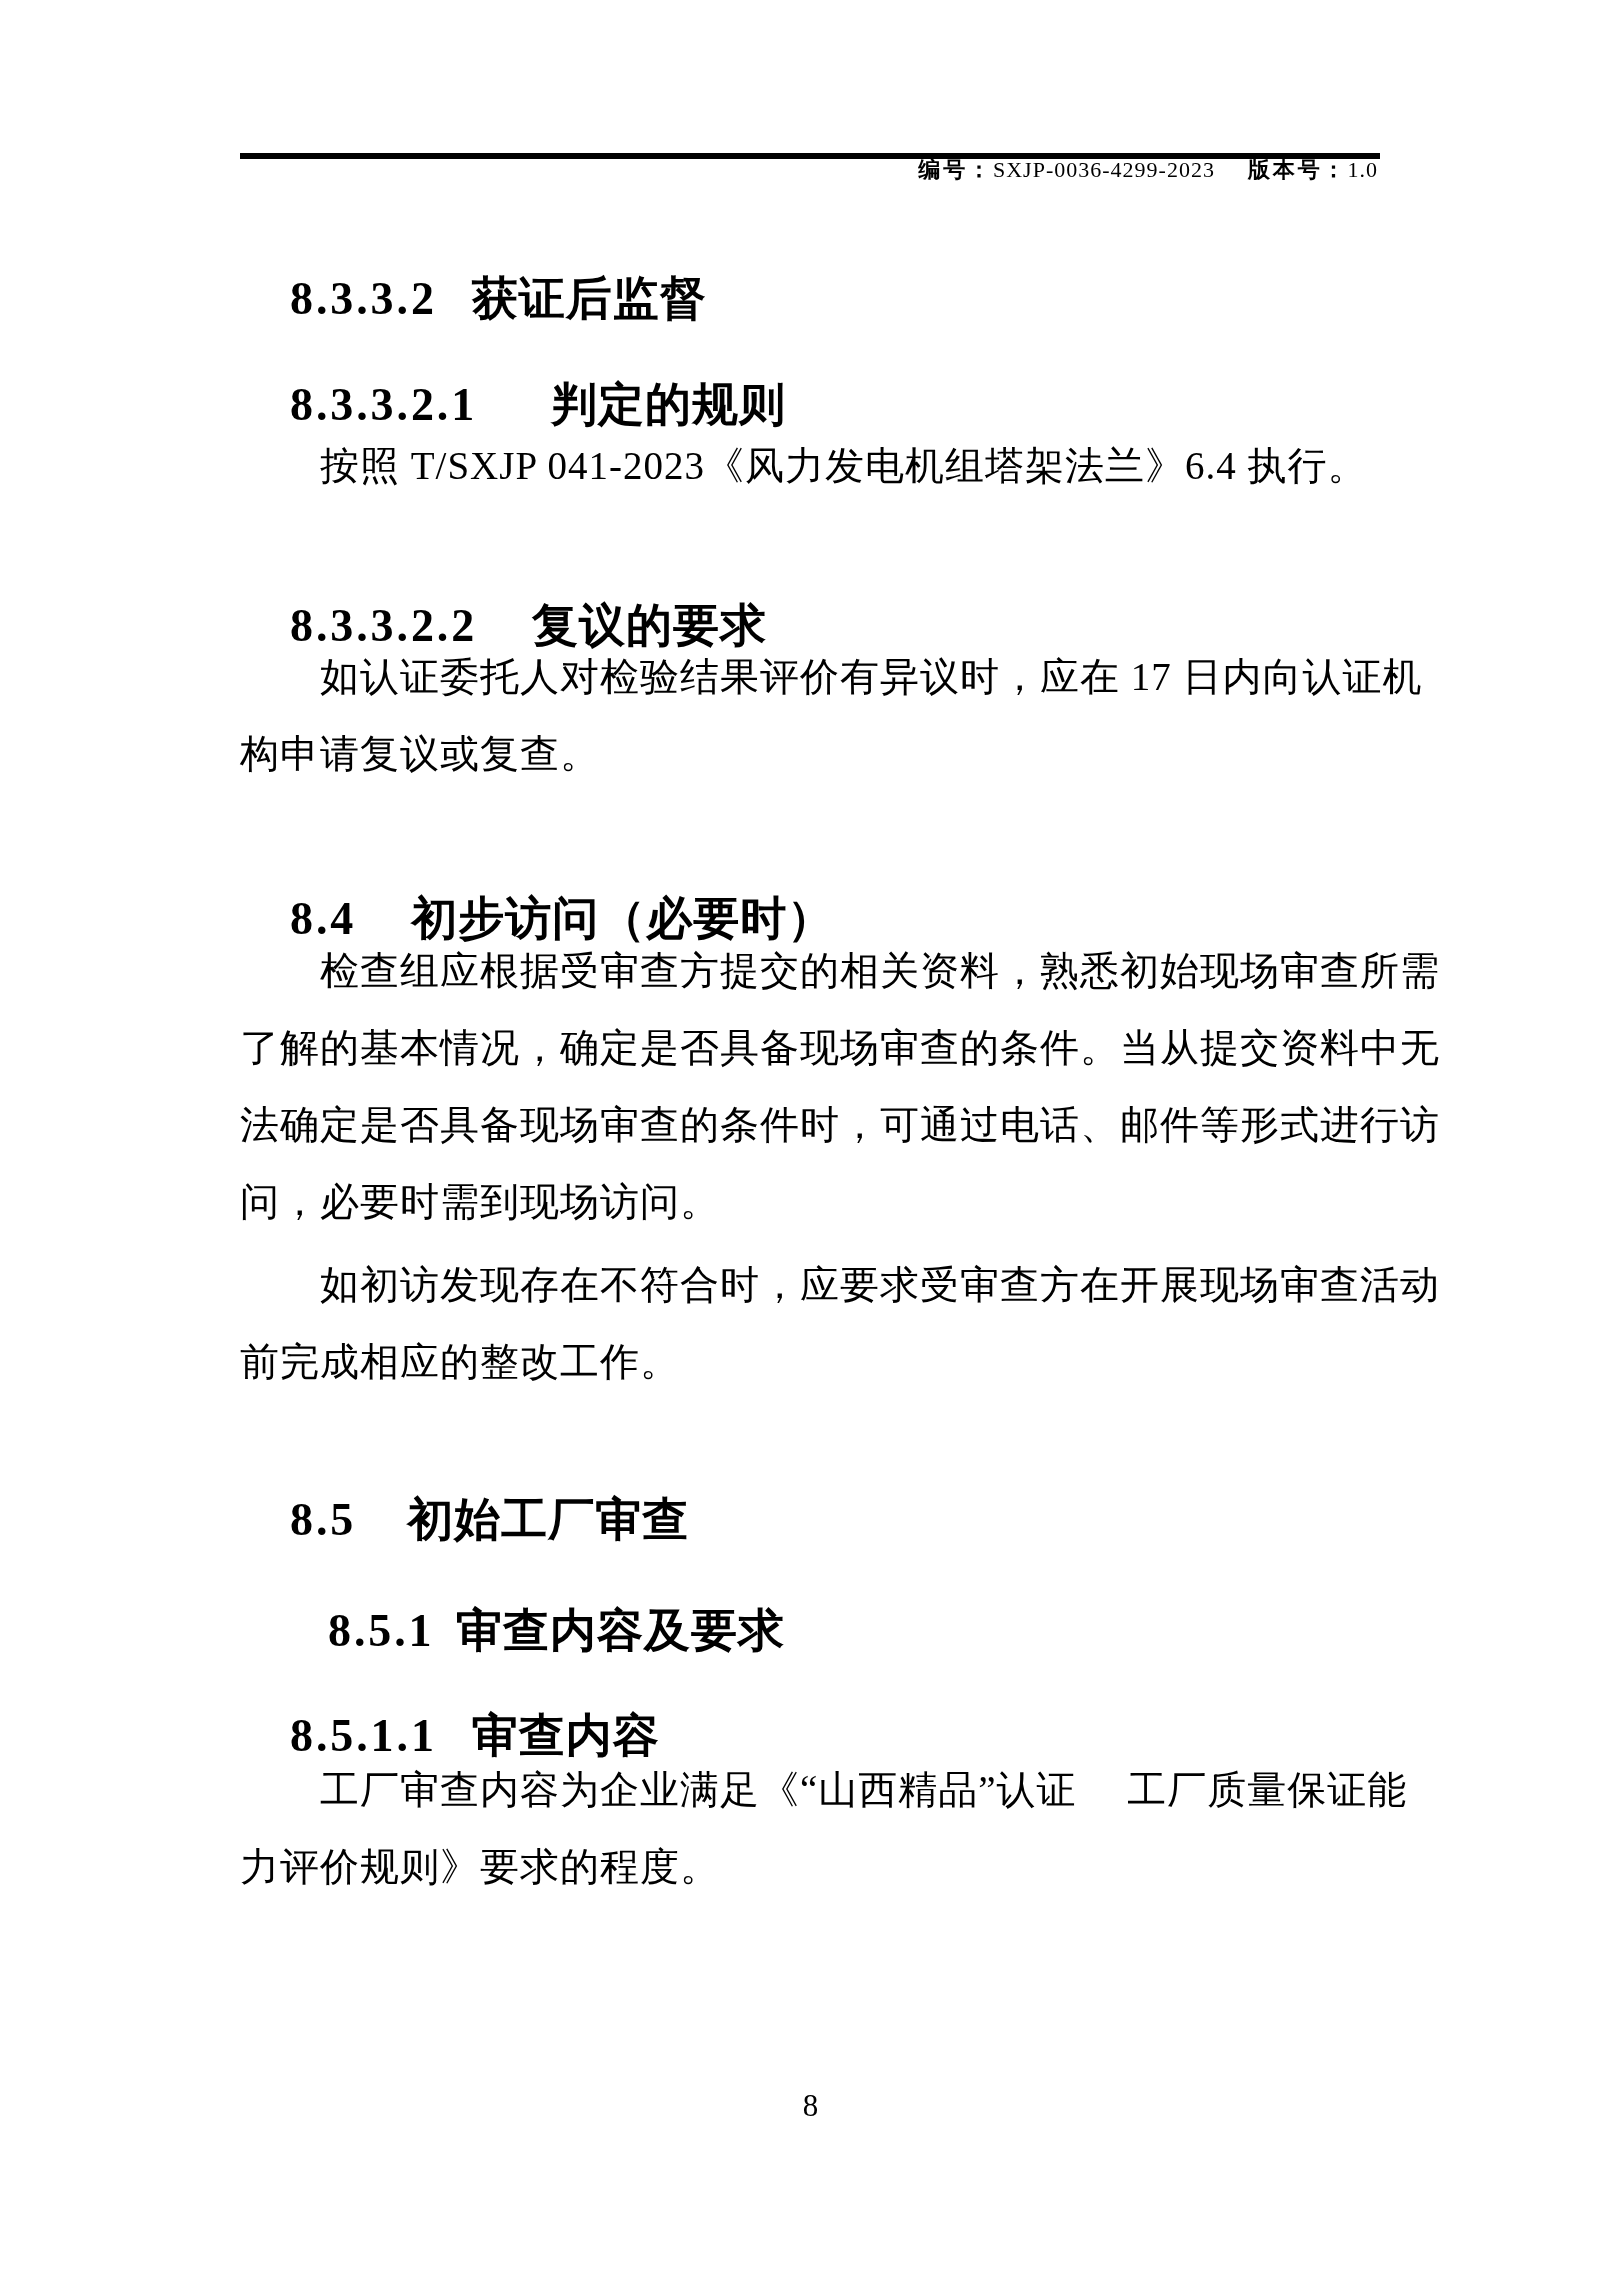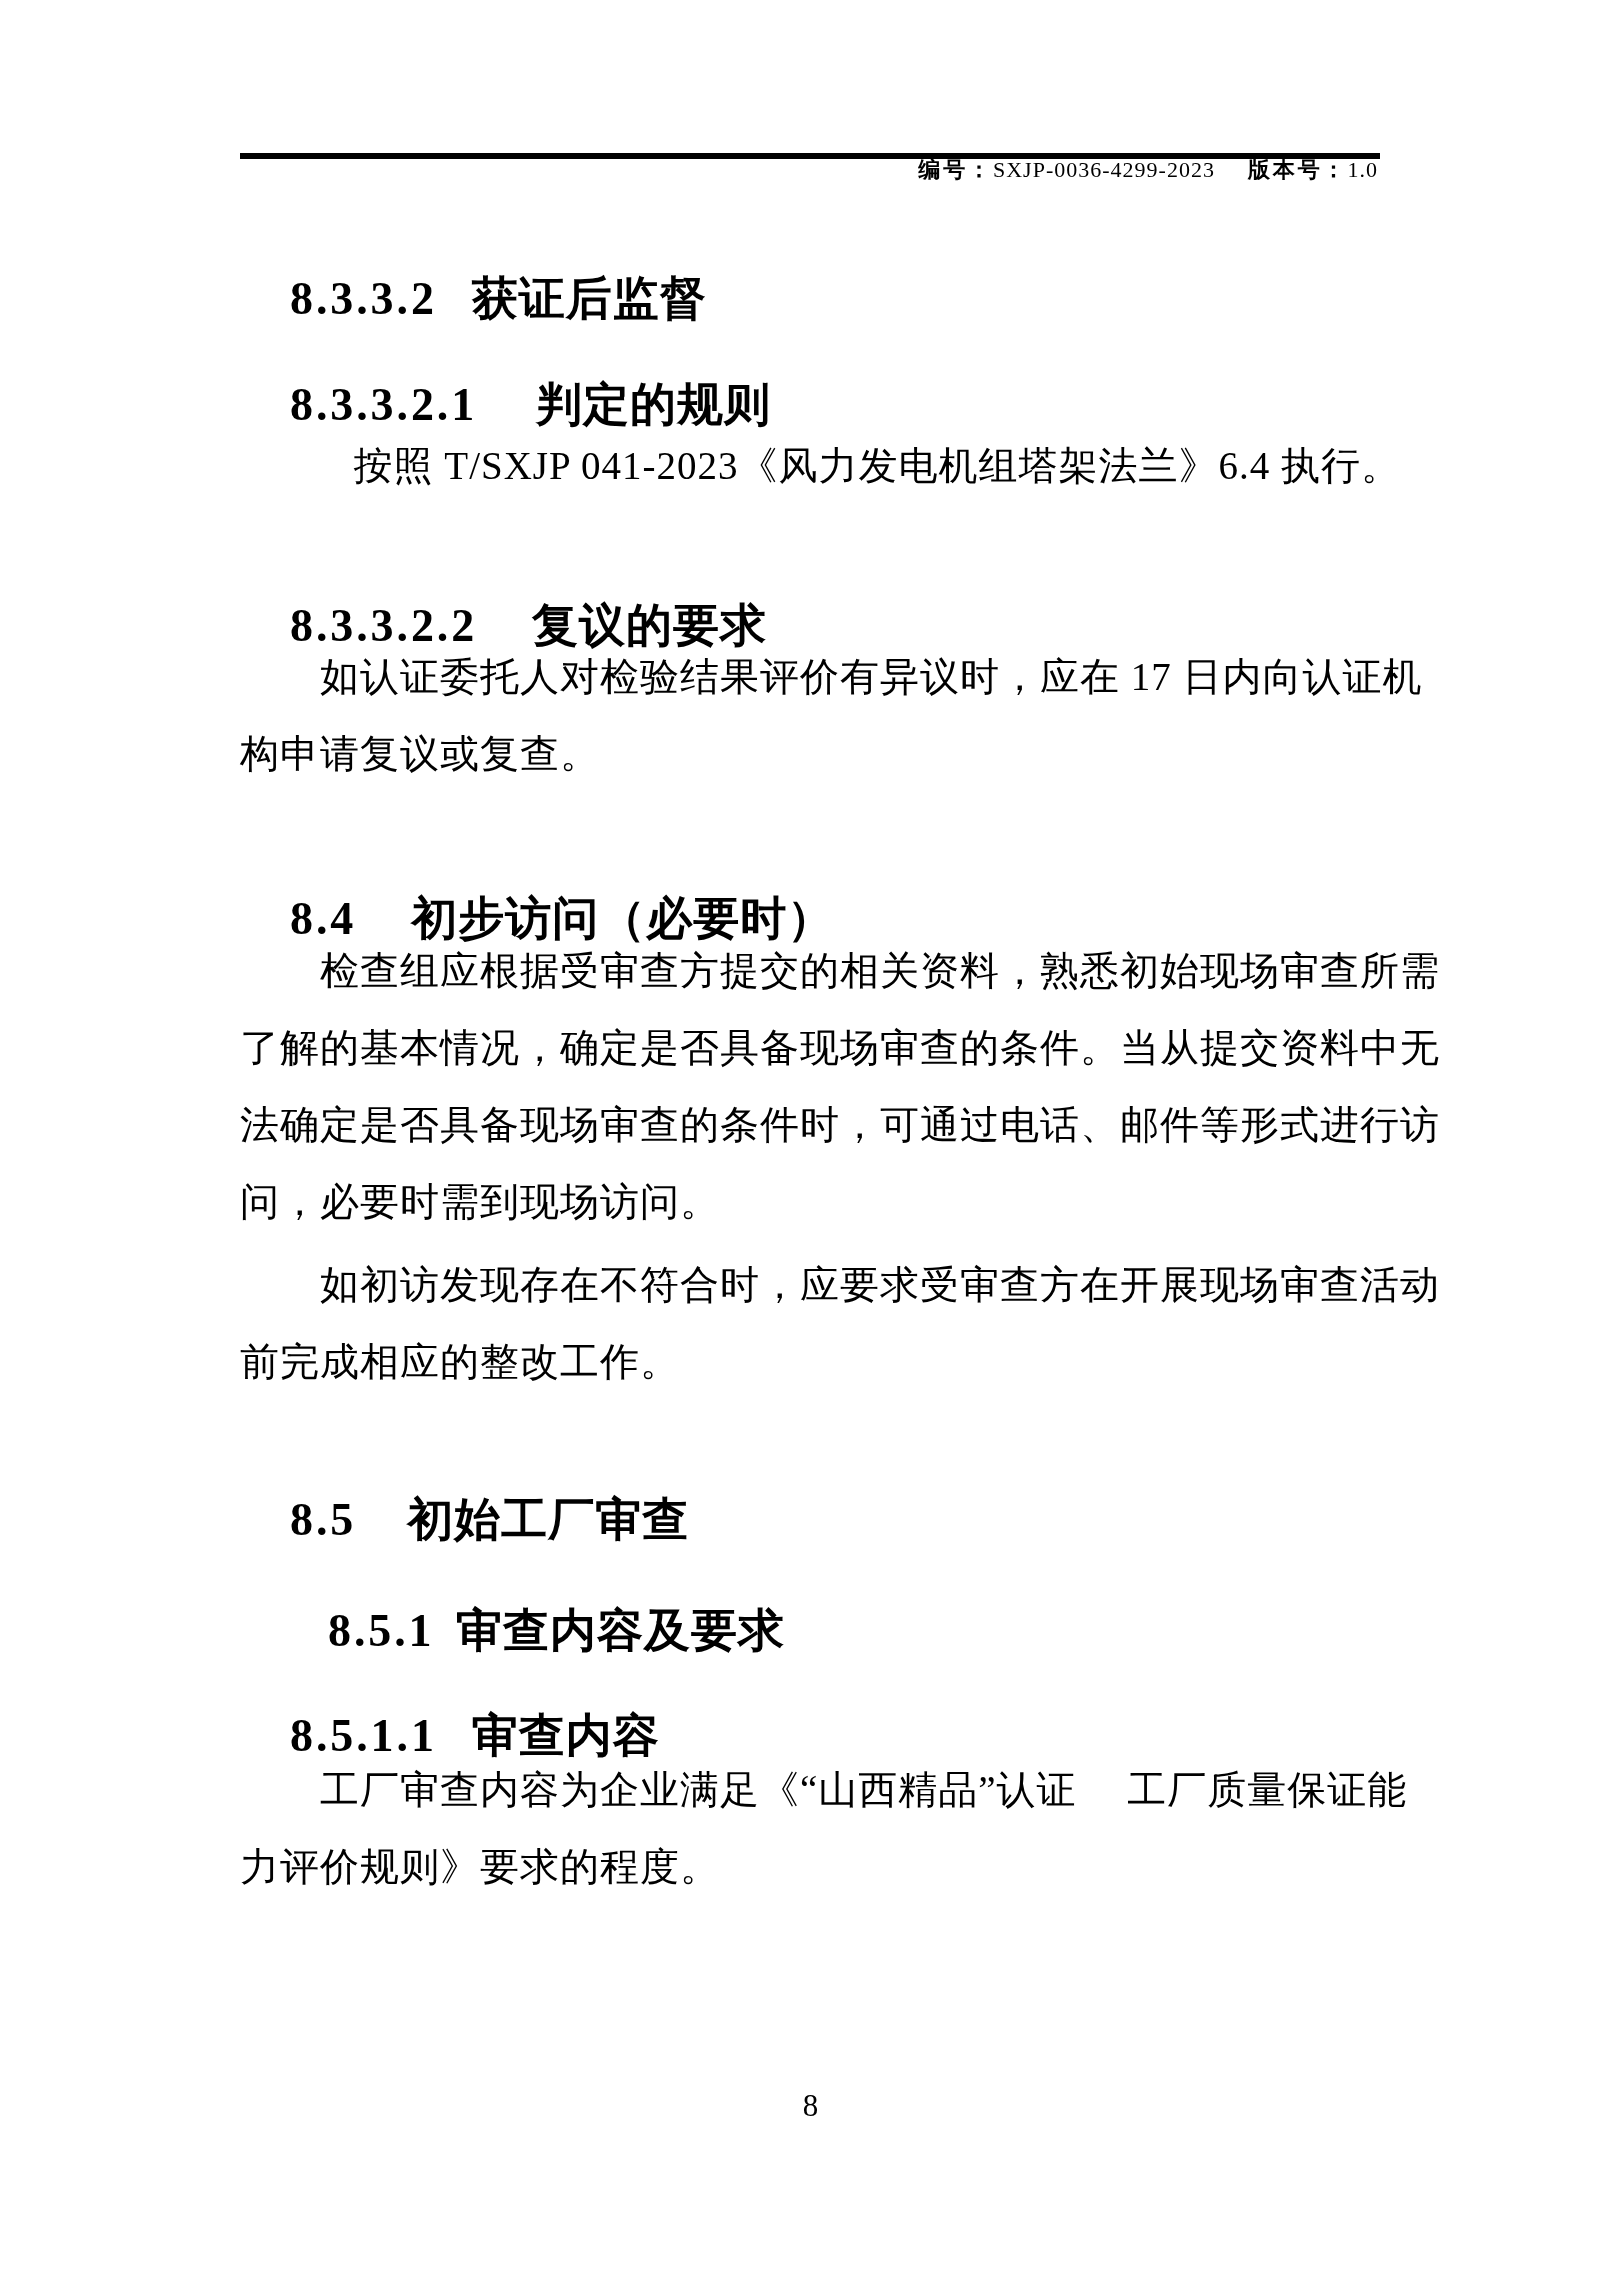--- a/index.html
+++ b/index.html
@@ -46,35 +46,35 @@
     position: absolute;
     left: 240px;
     margin: 0;
     font-size: 46px;
     line-height: 51px;
     font-weight: bold;
     white-space: pre;
     letter-spacing: 1px;
   }
   .hd .num { margin-right: 35px; letter-spacing: 2.9px; }
-  .hd .num.g60 { margin-right: 59px; }
+  .hd .num.g60 { margin-right: 74px; }
   .hd .num.g56 { margin-right: 55px; }
   .hd .num.g52 { margin-right: 51px; }
   .hd .num.g22 { margin-right: 21.6px; margin-left: 38px; }
   
   .para {
     position: absolute;
     left: 240px;
     width: 1161px;
     font-size: 39px;
     line-height: 77px;
     letter-spacing: 1px;
   }
   .line { white-space: pre; }
-  .line.indent { padding-left: 80px; text-align: right; }
+  .line.indent { padding-left: 80px; }
   
   .page-number {
     position: absolute;
     top: 2086px;
     left: 0;
     width: 100%;
     text-align: center;
     font-size: 31px;
     line-height: 39px;
   }

